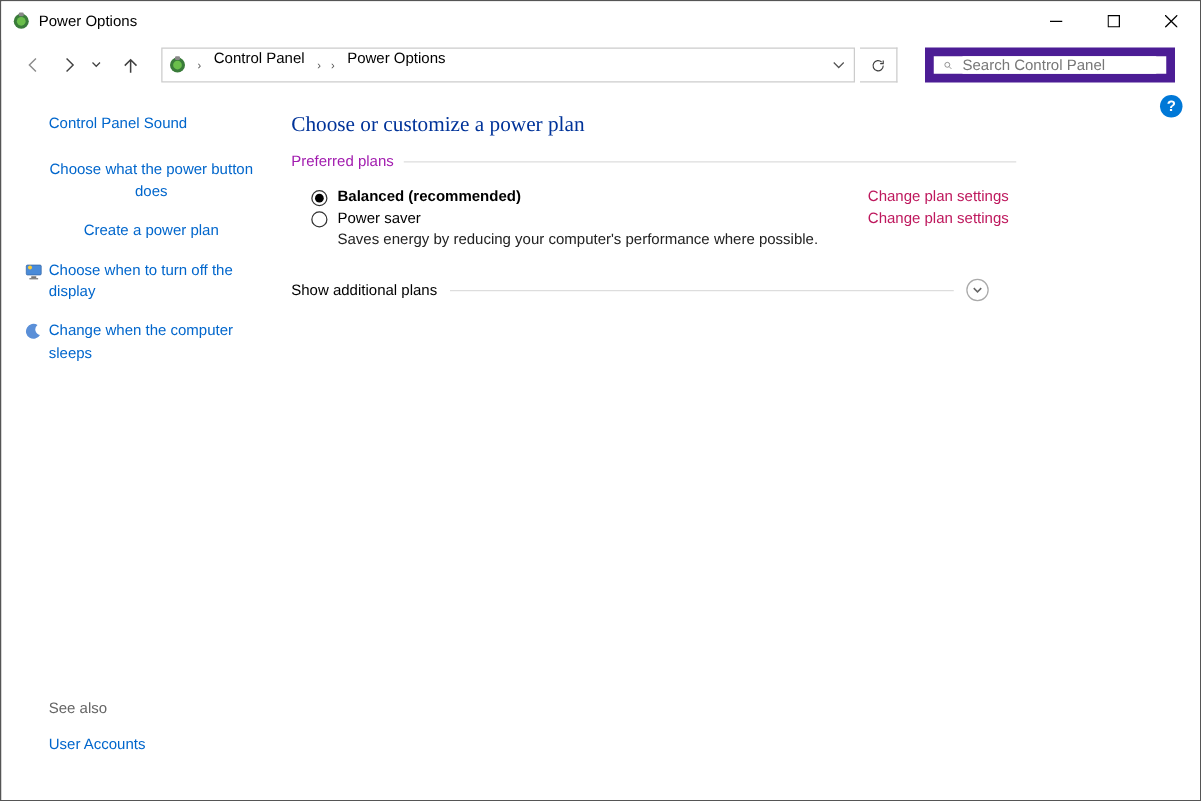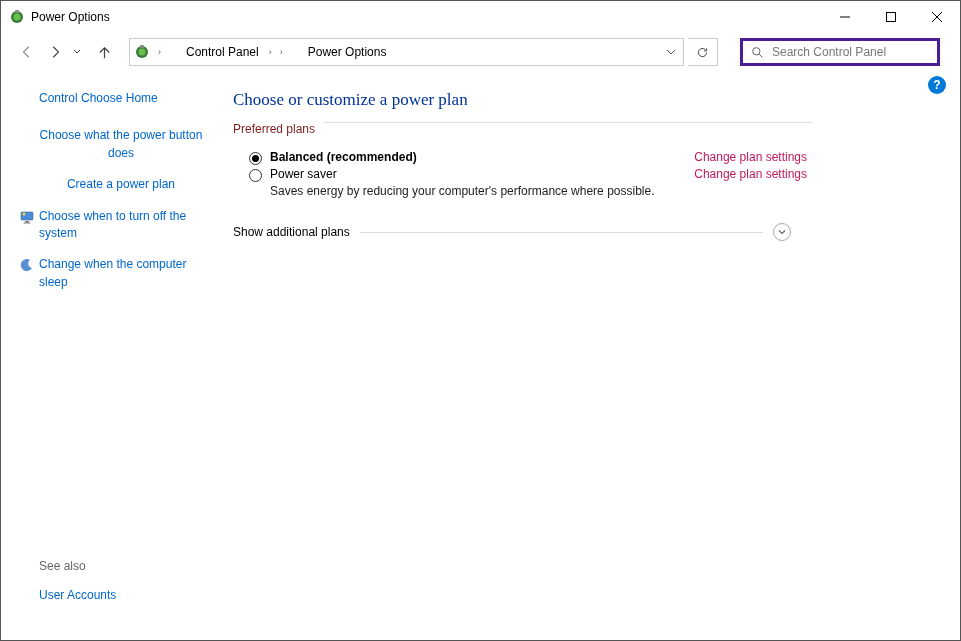--- a/index.html
+++ b/index.html
@@ -54,37 +54,36 @@
       flex: 1;
       height: 28px;
       border: 1px solid #ccc;
       display: flex; align-items: center;
       padding-left: 4px;
       background: #fff;
       margin-left: 4px;
     }
     .addr-icon { width: 16px; height: 16px; margin-right: 4px; }
     .crumb {
-      padding: 0 2px; font-size: 12px; display: flex; align-items: center;
+      padding: 0 2px; font-size: 12px; display: flex; align-items: flex-start;
       height: 100%;
-      margin-left: 15px;
     }
     .crumb span { padding: 0 4px; }
     .crumb-sep { color: #555; font-size: 9px; padding: 0 4px; }
     .addr-tail { margin-left: auto; display: flex; align-items: center; height:100%; }
     .addr-drop { width: 24px; display:flex; align-items:center; justify-content:center; color:#555; height:100%;}
     .addr-refresh {
       width: 30px; height: 28px; border: 1px solid #ccc; border-left: none;
       display:flex; align-items:center; justify-content:center;
       color: #404040;
       margin-right: 18px;
     }
     .searchbox {
       width: 200px; height: 28px;
-      border: 3px solid #4c1d95;
+      border: 7px solid #4c1d95;
       display: flex; align-items: center;
       padding: 0 8px;
       color: #777; font-size: 12px;
     }
     .searchbox svg { width: 13px; height: 13px; margin-right: 8px; color: #606060; }
     .searchbox input { border: none; outline: none; font-size: 12px; flex: 1; color: #333; }
     .searchbox input::placeholder { color: #777; }
     
     .main {
       display: flex;
@@ -133,22 +132,22 @@
     .heading {
       color: #003399;
       font-size: 17px;
       font-weight: 400;
       margin-bottom: 12px;
       font-family: Liberation Serif, serif;
     }
     .desc { font-size: 12px; line-height: 1.45; color: #222; margin-bottom: 20px;}
     .desc a { color: #0066cc; text-decoration: underline; }
     .section-label {
-      font-size: 12px; color: #7f1d1d;
-      display: flex; gap: 8px;
+      font-size: 12px; color: #a21caf;
+      display: flex; align-items: center; gap: 8px;
       margin-bottom: 14px;
     }
     .section-line { flex: 1; height: 1px; background: #ddd; }
     .plan-row {
       display: flex; align-items: flex-start; gap: 8px;
       margin-bottom: 2px;
       padding-left: 16px;
     }
     .radio {
       width: 13px; height: 13px; border: 1px solid #333; border-radius: 50%;
@@ -260,41 +259,41 @@
     <svg viewBox="0 0 16 16">
         <circle cx="6.5" cy="6.5" r="4.5" fill="none" stroke="currentColor" stroke-width="1.2"></circle>
         <line x1="10" y1="10" x2="14" y2="14" stroke="currentColor" stroke-width="1.2"></line>
       </svg>
     <input type="text" placeholder="Search Control Panel" style="">
   </div>
 </div>
 
 <div class="main">
   <div class="sidebar">
-    <a href="#" class="side-home">Control Choose Home</a>
+    <a href="#" class="side-home">Control Panel Sound</a>
     <a href="#" class="side-link">Choose what the power button does</a>
     <a href="#" class="side-link">Create a power plan</a>
     <div class="side-icon-link">
       <span class="sicon">
         <svg viewBox="0 0 16 16">
             <rect x="2" y="3" width="12" height="8" rx="1" fill="#4a8bd8" stroke="#2a5a9a" stroke-width="0.5"></rect>
             <rect x="6" y="12" width="4" height="1.5" fill="#777"></rect>
             <rect x="4.5" y="13.5" width="7" height="1" fill="#777"></rect>
             <circle cx="5" cy="5" r="1.6" fill="#ffcc33"></circle>
           </svg>
       </span>
-      <a href="#">Choose when to turn off the system</a>
+      <a href="#">Choose when to turn off the display</a>
     </div>
     <div class="side-icon-link">
       <span class="sicon">
         <svg viewBox="0 0 16 16">
             <path d="M11 3 A6 6 0 1 0 13 11 A4.5 4.5 0 0 1 11 3 Z" fill="#5a8fd8"></path>
           </svg>
       </span>
-      <a href="#">Change when the computer sleep</a>
+      <a href="#">Change when the computer sleeps</a>
     </div>
     <div class="see-also-section">
       <span class="see-also-label">See also</span>
       <a href="#">User Accounts</a>
     </div>
   </div>
 
   <div class="content">
     <div class="help-icon">?</div>
     <div class="content-inner">

